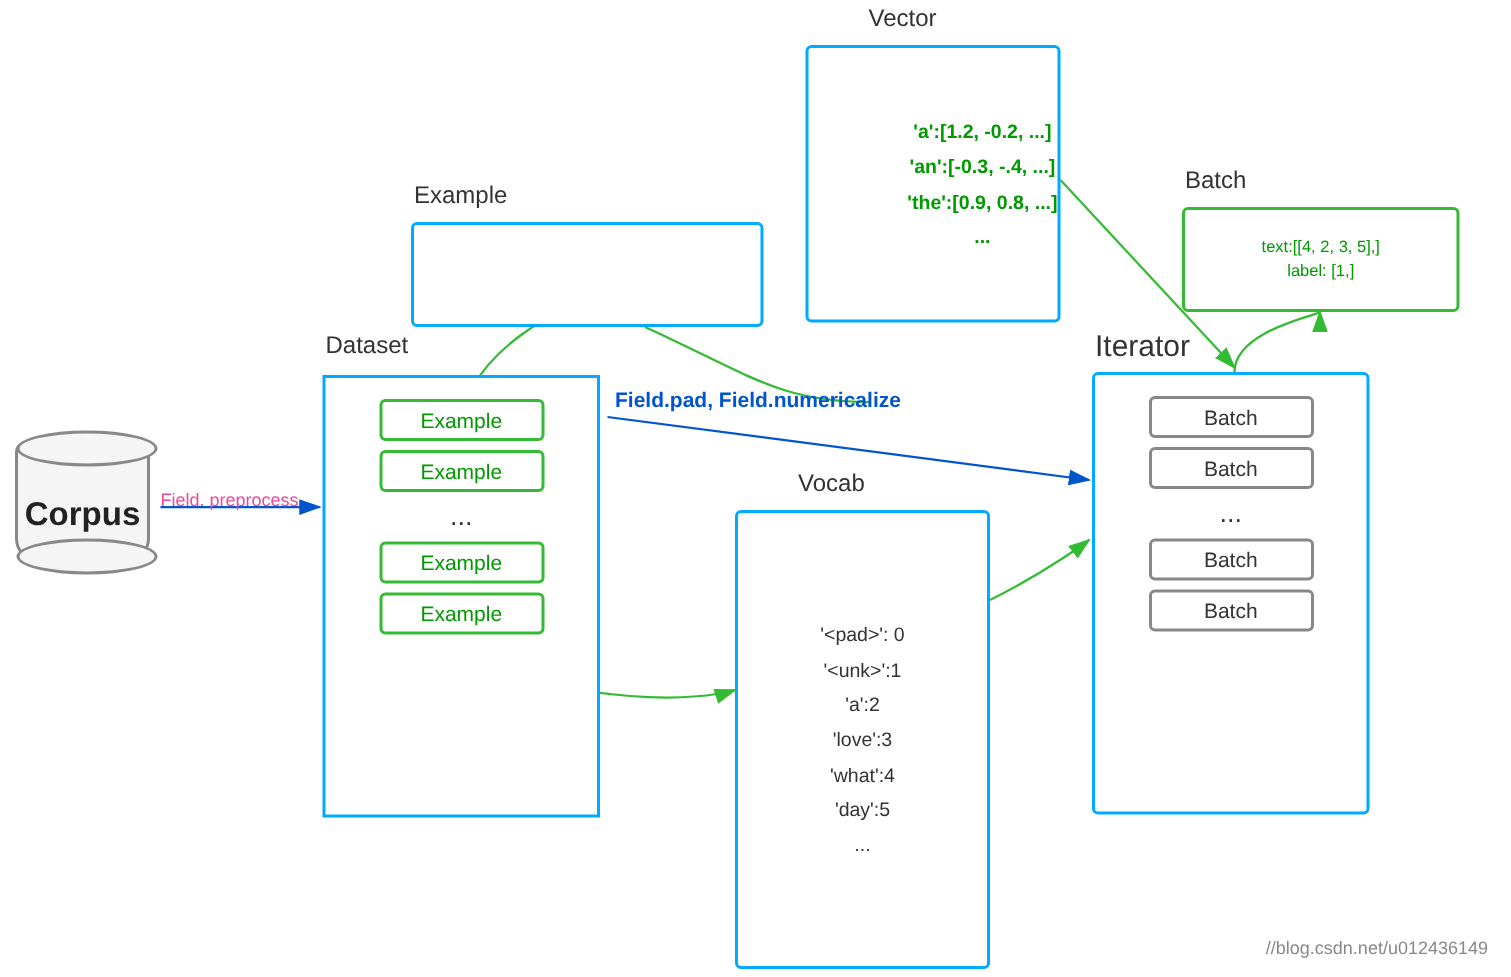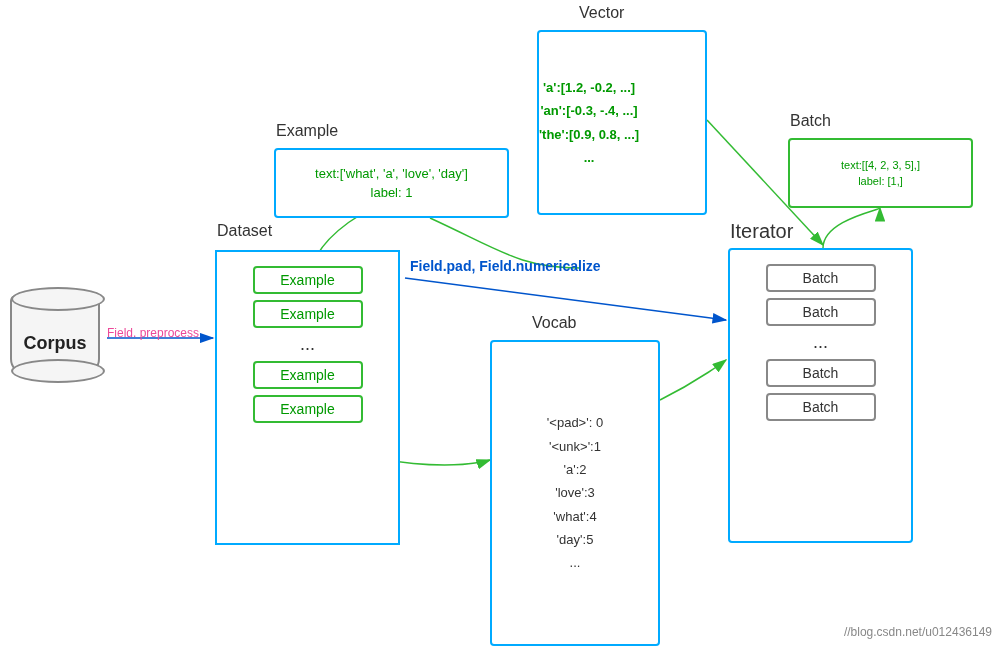--- a/index.html
+++ b/index.html
@@ -51,21 +51,21 @@
       position: absolute;
       bottom: -10px;
       left: -1px;
       width: 90px;
       height: 20px;
       background: #f5f5f5;
       border: 2px solid #888;
       border-radius: 50%;
     }
     .corpus-label {
-      font-size: 18px;
+      font-size: 22px;
       font-weight: bold;
       color: #222;
       z-index: 1;
       margin-top: 16px;
     }
     
     .dataset-box {
       position: absolute;
       left: 215px;
       top: 250px;
@@ -135,21 +135,21 @@
     .vector-box {
       position: absolute;
       left: 537px;
       top: 30px;
       width: 170px;
       height: 185px;
       border: 2px solid #00aaff;
       border-radius: 4px;
       background: #fff;
       display: flex;
-      align-items: flex-start;
+      align-items: flex-end;
       justify-content: center;
       flex-direction: column;
     }
     .vector-title {
       position: absolute;
       top: -28px;
       left: 40px;
       font-size: 16px;
       color: #333;
     }
@@ -333,24 +333,20 @@
     <span class="dataset-title">Dataset</span>
     <span class="example-item">Example</span>
     <span class="example-item">Example</span>
     <div class="dots-text">...</div>
     <span class="example-item">Example</span>
     <span class="example-item">Example</span>
   </div>
 
   <div class="example-top-box">
     <span class="example-top-title">Example</span>
-    <div class="example-text-content">
-      <span>text:['what', 'a', 'love', 'day']</span><br>
-      <span>label: 1</span>
-    </div>
   </div>
 
   <div class="field-pad-label">Field.pad, Field.numericalize</div>
 
   <div class="vector-box">
     <span class="vector-title">Vector</span>
     <div class="vector-content">
       <span>'a':[1.2, -0.2, ...]</span><br>
       <span>'an':[-0.3, -.4, ...]</span><br>
       <span>'the':[0.9, 0.8, ...]</span><br>

